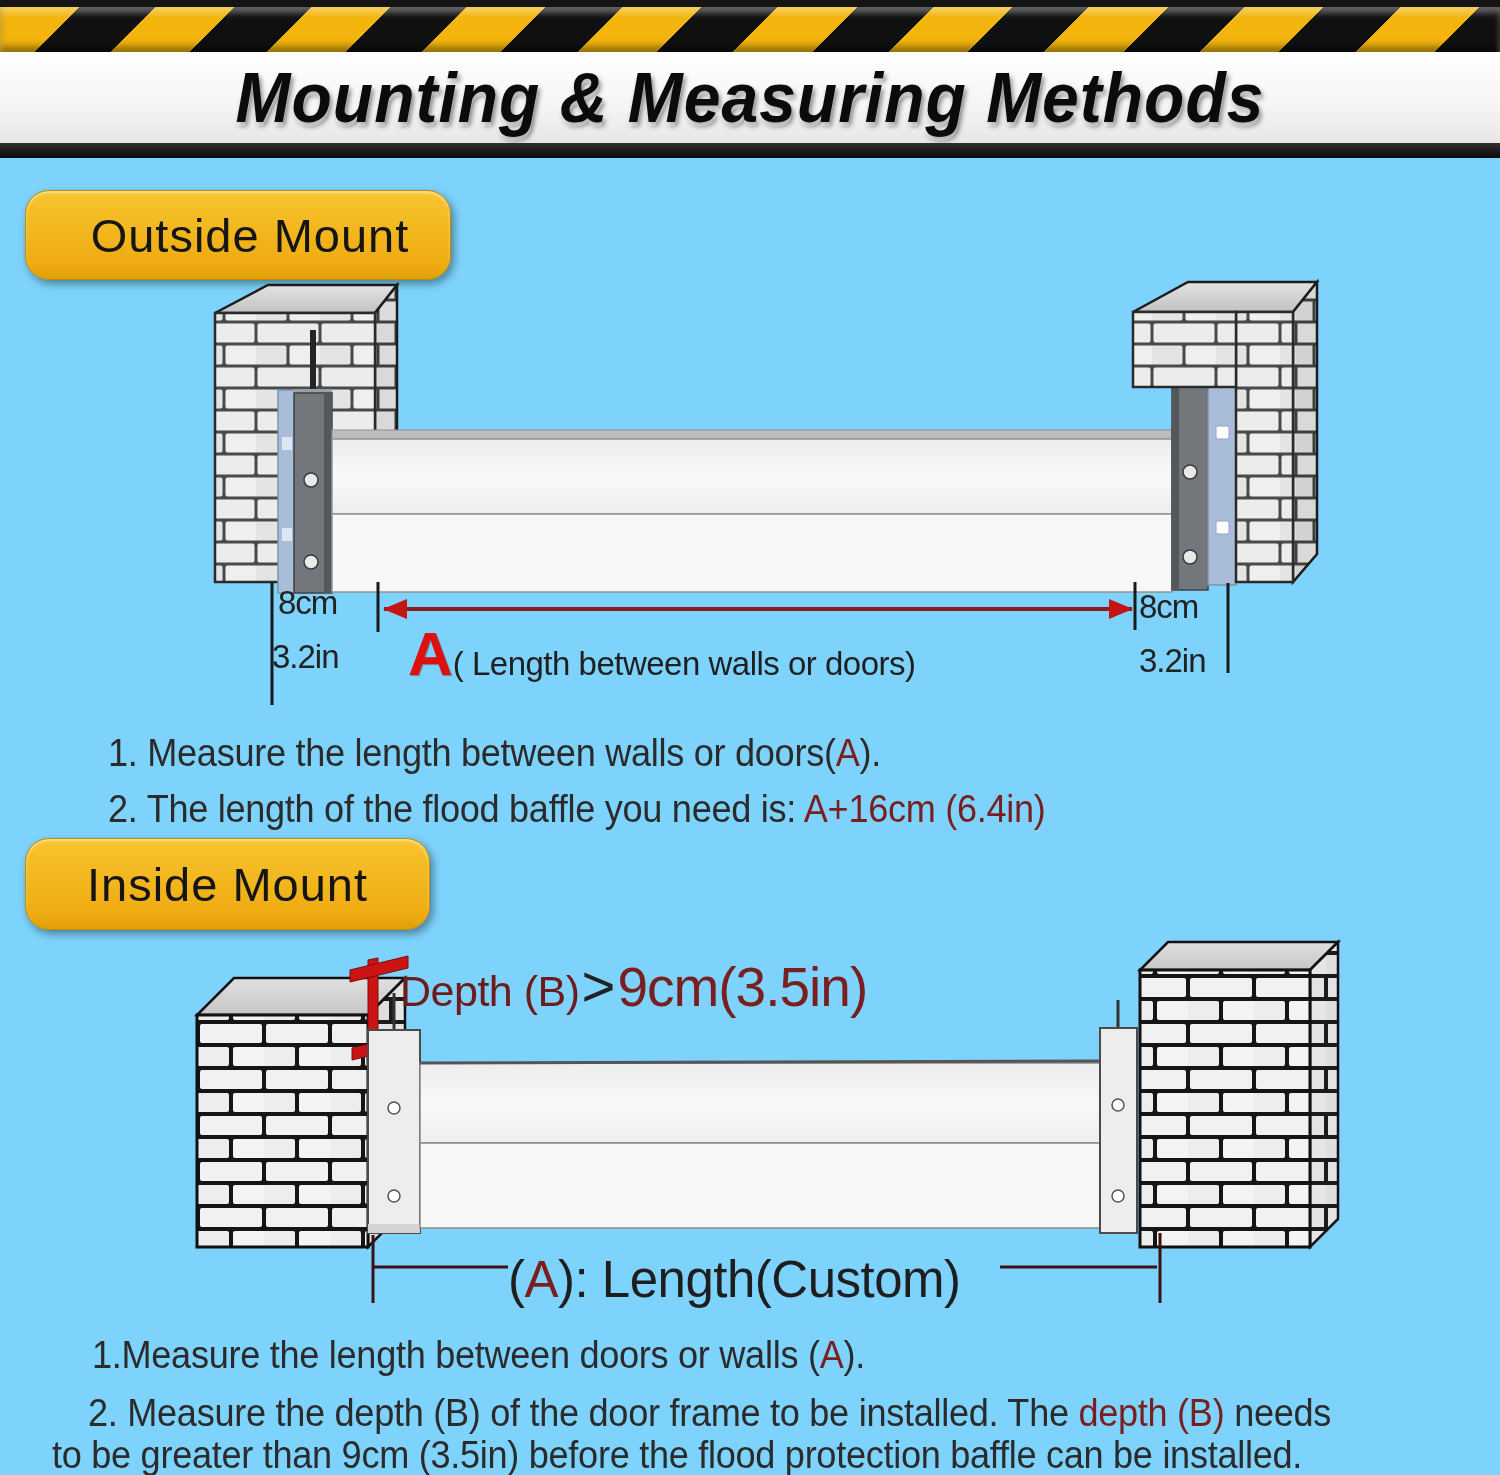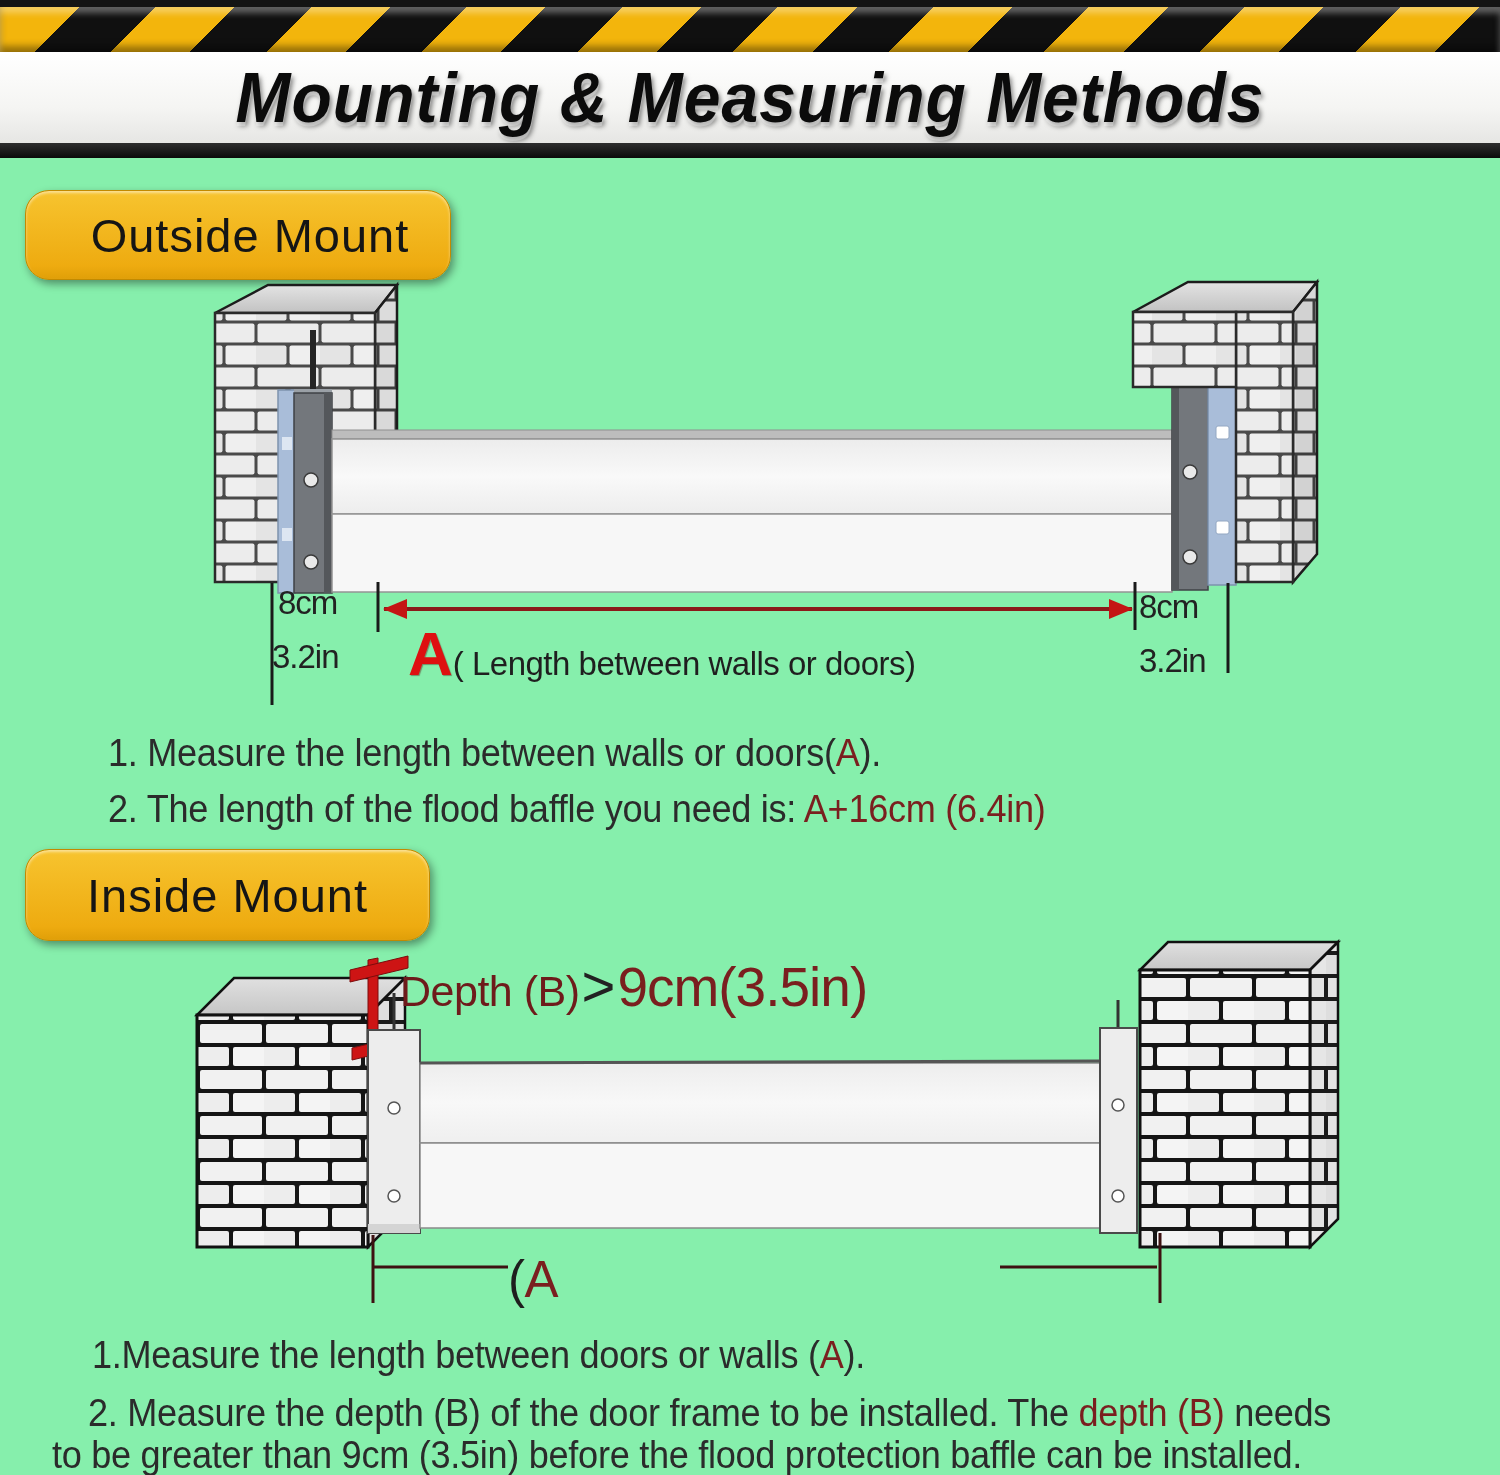--- a/index.html
+++ b/index.html
@@ -1,16 +1,16 @@
 <!DOCTYPE html>
 <html><head>
 <meta charset="utf-8">
 <style>
   html,body{margin:0;padding:0;background:#fff;}
-  #page{position:relative;width:1500px;height:1475px;background:#86efac;overflow:hidden;
+  #page{position:relative;width:1500px;height:1475px;background:#7dd3fc;overflow:hidden;
         font-family:"Liberation Sans",sans-serif;color:#222;}
 
   
   .tape-topline{position:absolute;top:0;left:0;width:100%;height:7px;background:#141414;}
   .hazard-tape{position:absolute;top:7px;left:0;width:100%;height:45px;
       background:repeating-linear-gradient(135deg,#f3b50c 0 56px,#101010 56px 110px);
       box-shadow:inset 0 6px 6px rgba(255,255,255,.35), inset 0 -6px 7px rgba(0,0,0,.38);}
   .title-band{position:absolute;top:52px;left:0;width:100%;height:91px;
       background:linear-gradient(180deg,#ffffff 0%,#f5f5f3 60%,#e6e6e4 100%);
       display:flex;align-items:center;justify-content:center;
@@ -22,21 +22,21 @@
       background:linear-gradient(180deg,#2e2e2e,#0a0a0a);}
 
   
   .badge{position:absolute;left:25px;width:400px;height:88px;
       background:linear-gradient(180deg,#f7c42f 0%,#eeab10 85%,#e09f08 100%);
       border:1px solid #c28a00;border-radius:24px;
       box-shadow:3px 4px 8px rgba(0,0,0,.4), inset 0 2px 3px rgba(255,255,255,.5);
       display:flex;align-items:center;justify-content:center;
       font-size:47px;color:#151515;letter-spacing:1px;white-space:nowrap;}
   #badge-outside{top:190px;padding-left:24px;}
-  #badge-inside{top:838px;width:403px;height:90px;margin-top:11px;}
+  #badge-inside{top:838px;width:403px;height:90px;}
 
   
   .diag{position:absolute;left:0;width:1500px;}
   #diagram1{top:278px;height:430px;}
   #diagram2{top:930px;height:400px;}
 
   
   .mtext{position:absolute;font-size:33px;color:#222;letter-spacing:-1px;white-space:nowrap;}
   .a-line{position:absolute;display:flex;align-items:baseline;white-space:nowrap;}
   .big-a{font-size:62px;font-weight:bold;color:#de1010;text-shadow:1px 1px 1px rgba(90,0,0,.4);}
@@ -250,20 +250,21 @@
   </svg>
 
   <div class="depth-line" style="left:400px;top:952px;">
     <span class="depth-name">Depth (B) </span>
     <span class="depth-gt">&gt;</span>
     <span class="depth-val">9cm(3.5in)</span>
   </div>
   <div class="len-line" style="left:508px;top:1250px;">
     <span>(</span>
       <span class="hl">A</span>
+      <span>): Length(Custom)</span>
   </div>
 
   <div class="instr" style="left:92px;top:1334px;">
     <span>1.Measure the length between doors or walls (</span><span class="hl">A</span><span>).</span>
   </div>
   <div class="instr" style="left:88px;top:1392px;">
     <span>2. Measure the depth (B) of the door frame to be installed. The </span><span class="hl">depth (B)</span><span> needs</span>
   </div>
   <div class="instr" style="left:52px;top:1434px;">
     <span>to be greater than 9cm (3.5in) before the flood protection baffle can be installed.</span><span class="hl"></span><span></span>

